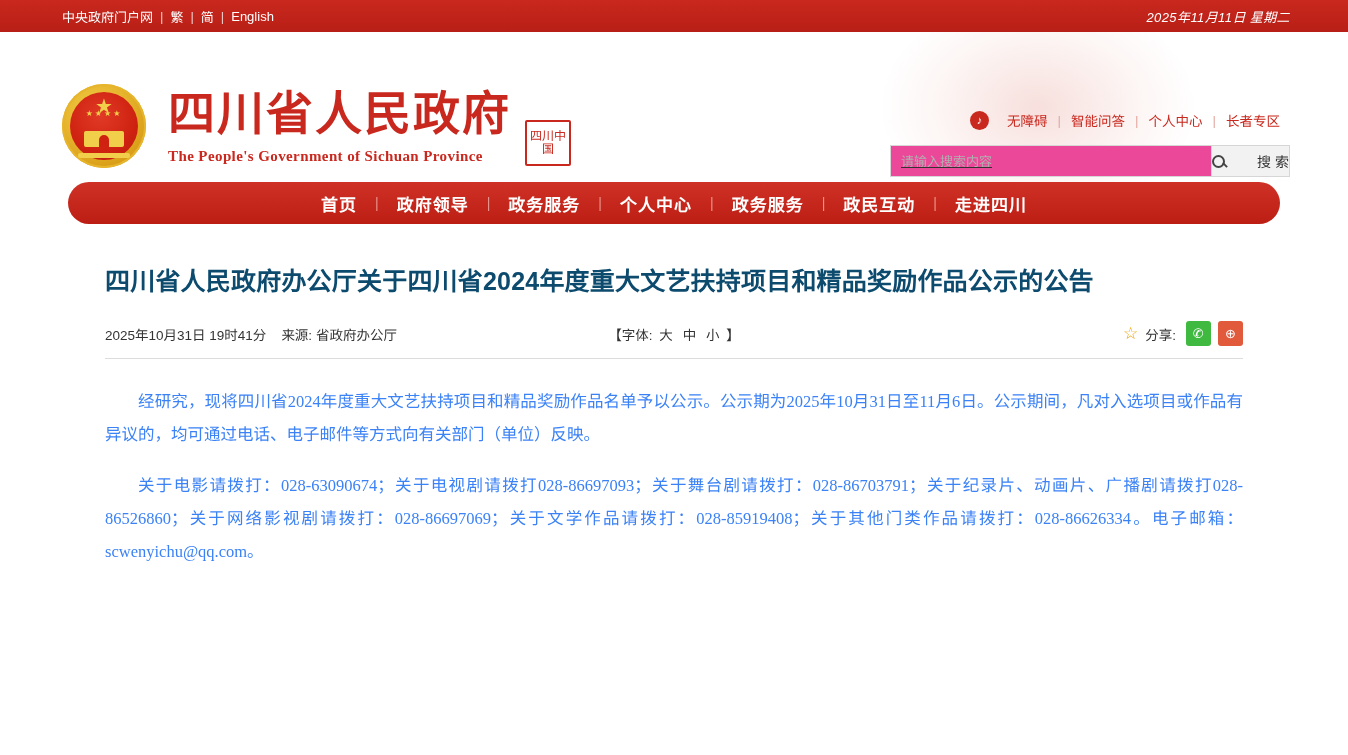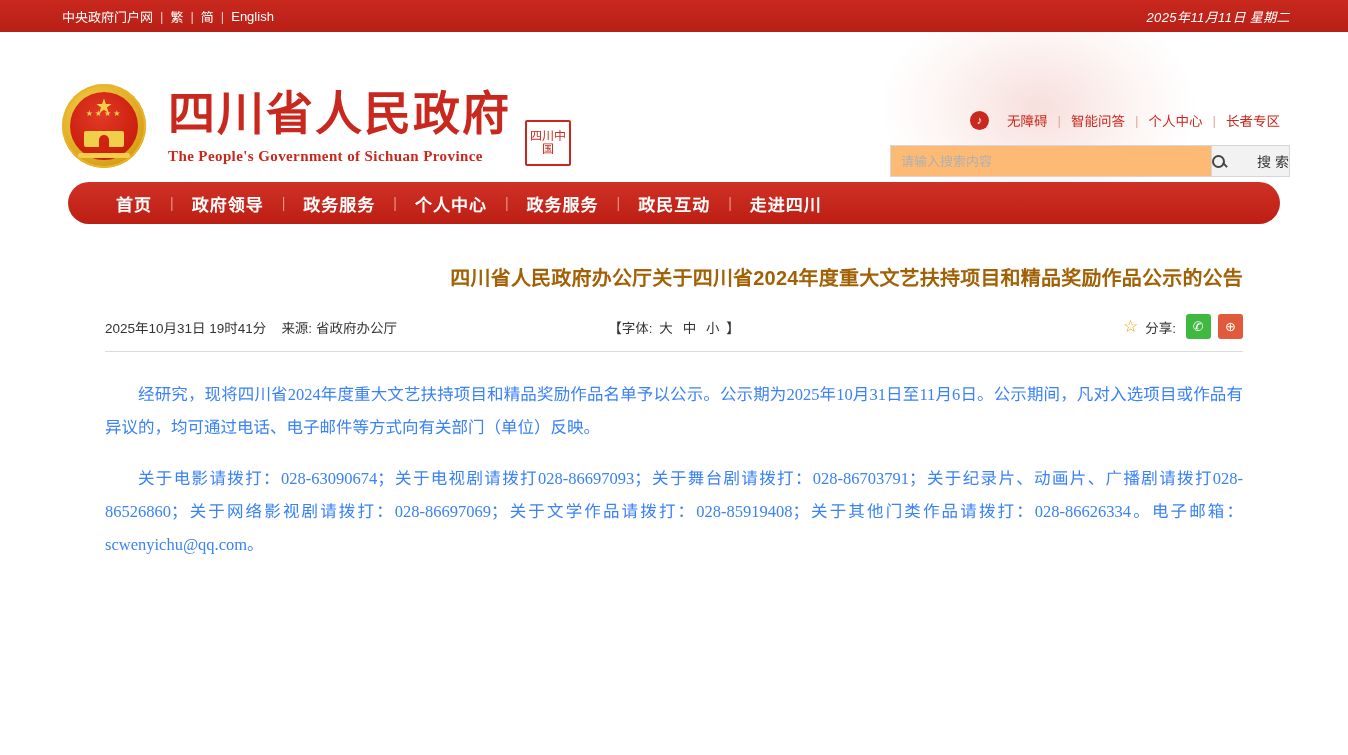--- a/index.html
+++ b/index.html
@@ -177,22 +177,23 @@
     height: 32px;
     border: 1px solid #d6d6d6;
   }
   .searchbar input {
     flex: 1;
     border: none;
     outline: none;
     padding: 0 10px;
     font-size: 13px;
     color: #333;
-    background: #fdba74;
+    background: #ec4899;
     font-family: "Liberation Sans", sans-serif;
+    text-decoration: underline;
   }
   .searchbar input::placeholder { color: #b0b0b0; }
   .search-btn {
     width: 78px;
     background: #f2f2f2;
     border-left: 1px solid #d6d6d6;
     color: #333;
     font-size: 14px;
     display: flex;
     align-items: center;
@@ -217,44 +218,44 @@
   }
 
   
   .navwrap { padding: 0 68px; }
   .nav {
     height: 42px;
     background: linear-gradient(to bottom, #cf3126, #bd1e13);
     border-radius: 21px;
     display: flex;
     align-items: center;
-    justify-content: flex-start;
+    justify-content: center;
     padding: 0 30px;
   }
   .nav-item {
     color: #ffffff;
     font-size: 17px;
     font-weight: bold;
     font-family: "Liberation Sans", sans-serif;
     letter-spacing: 1px;
     padding: 0 18px;
     cursor: pointer;
   }
   .nav-sep { color: #e8938b; font-size: 14px; }
 
   
   .article {
     padding: 40px 105px 0 105px;
   }
   .article-title {
-    text-align: right;
+    text-align: left;
     font-family: "Liberation Sans", sans-serif;
-    font-size: 20px;
+    font-size: 25px;
     font-weight: bold;
-    color: #a16207;
+    color: #0c4a6e;
     letter-spacing: .2px;
     line-height: 1.4;
   }
   .meta {
     margin-top: 22px;
     padding-bottom: 12px;
     border-bottom: 1px solid #dcdcdc;
     display: flex;
     align-items: center;
     font-size: 13.5px;

